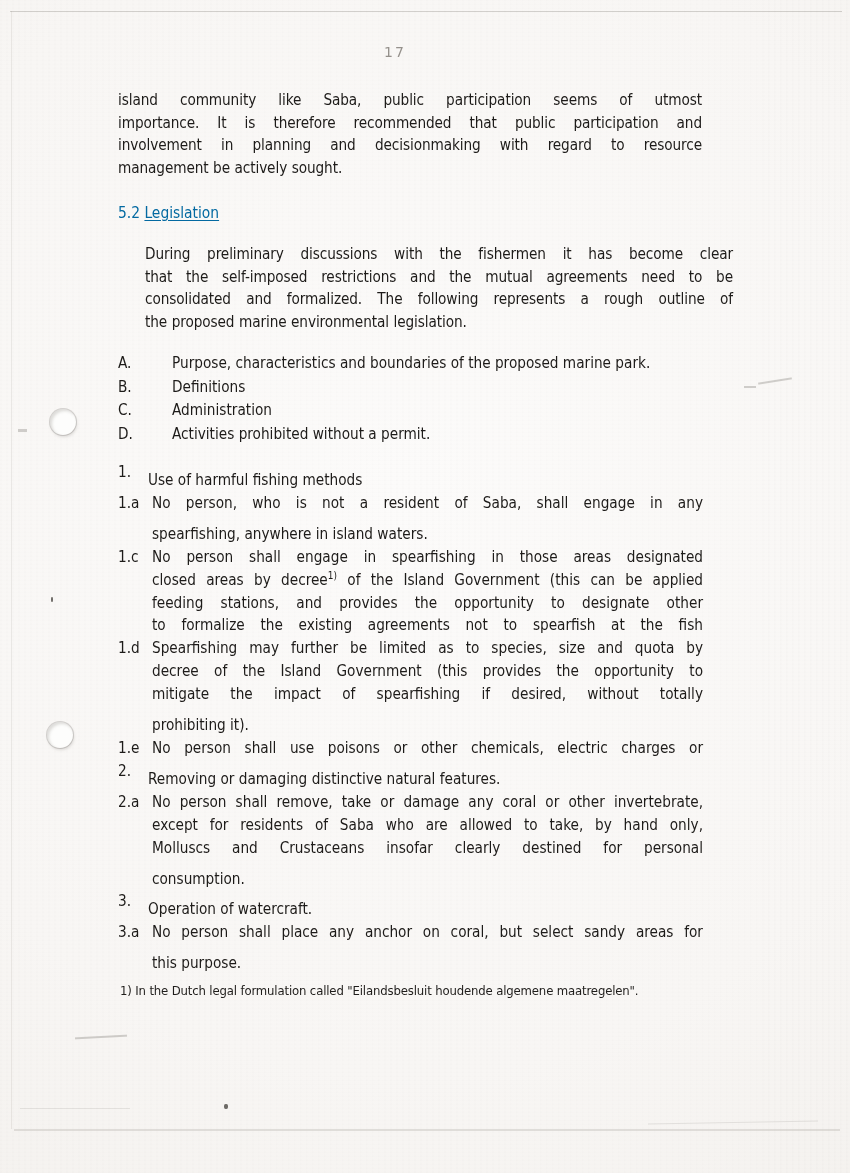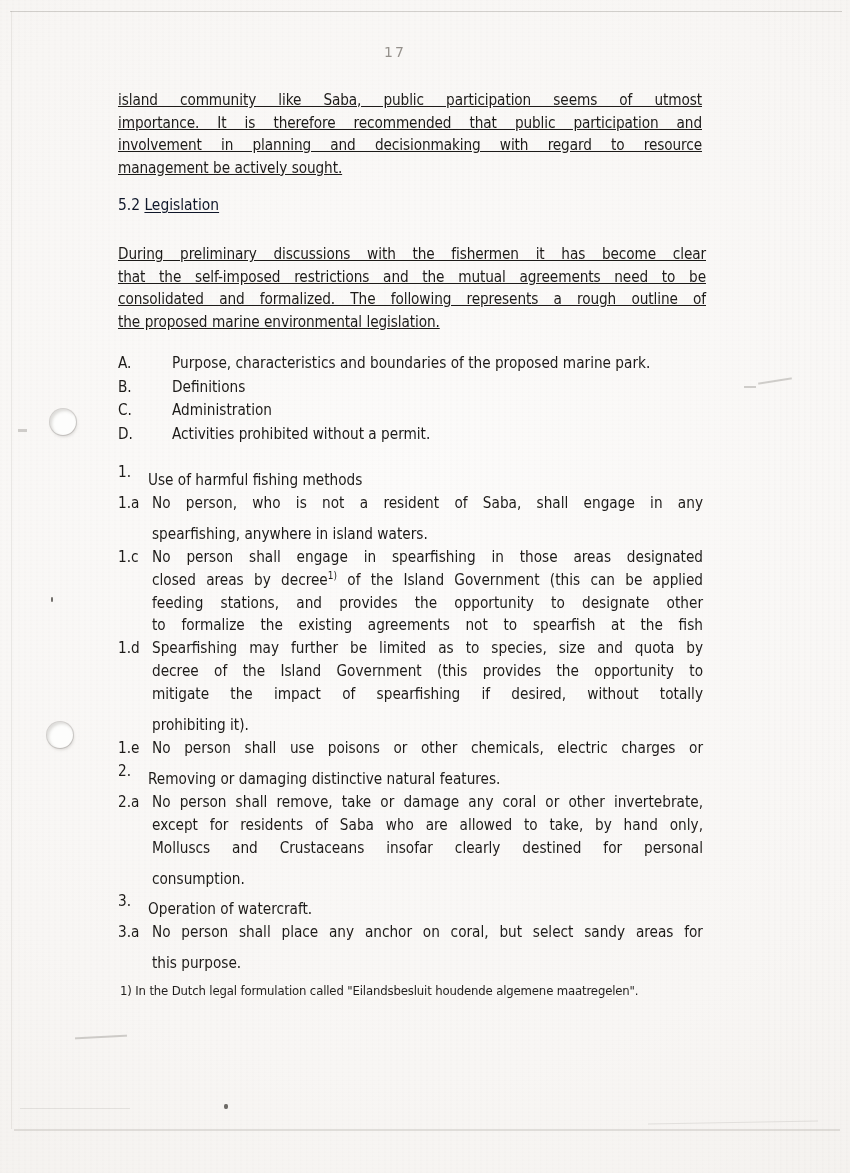--- a/index.html
+++ b/index.html
@@ -108,42 +108,43 @@
     width: 584px;
     color: #1d1b19;
     font-family: "DejaVu Sans Condensed", "DejaVu Sans", sans-serif;
     font-size: 15.2px;
     line-height: 22.6px;
     text-align: justify;
     text-justify: inter-word;
     letter-spacing: -0.1px;
     word-spacing: 0.3px;
   }
-  .textblock p { margin: 0; text-decoration: underline; }
+  .textblock p { margin: 0; }
 
   
   .jline {
     display: block;
     text-align: justify;
     text-align-last: justify;
   }
   .lastline {
     display: block;
     text-align: left;
     text-align-last: left;
   }
 
   
   .heading {
     position: absolute;
     left: 118px;
     font-family: "DejaVu Sans Condensed", "DejaVu Sans", sans-serif;
     font-size: 15.4px;
-    color: #0f172a;
+    color: #0369a1;
     white-space: nowrap;
+    margin-top: 8px;
   }
   .heading .h-underline {
     text-decoration: underline;
     text-underline-offset: 2px;
     text-decoration-thickness: 1.2px;
   }
 
   
   .alpha-list {
     position: absolute;
@@ -243,21 +244,21 @@
         <span class="jline">importance.  It is therefore recommended that public participation and</span>
         <span class="jline">involvement in planning and decisionmaking with regard to resource</span>
         <span class="lastline">management be actively sought.</span>
       </p>
     </div>
 
     <div class="heading" style="top:196px;">
       <span>5.2</span><span>&nbsp;</span><span class="h-underline">Legislation</span>
     </div>
 
-    <div class="textblock" style="top:243px; width:588px;">
+    <div class="textblock" style="top:243px; width:588px;margin-left:27px;">
       <p>
         <span class="jline">During preliminary discussions with the fishermen it has become clear</span>
         <span class="jline">that the self-imposed restrictions  and the mutual agreements need to be</span>
         <span class="jline">consolidated and formalized.  The following represents a rough outline of</span>
         <span class="lastline">the proposed marine environmental legislation.</span>
       </p>
     </div>
 
     <div class="alpha-list" style="top:352px;">
       <div class="alpha-row">

